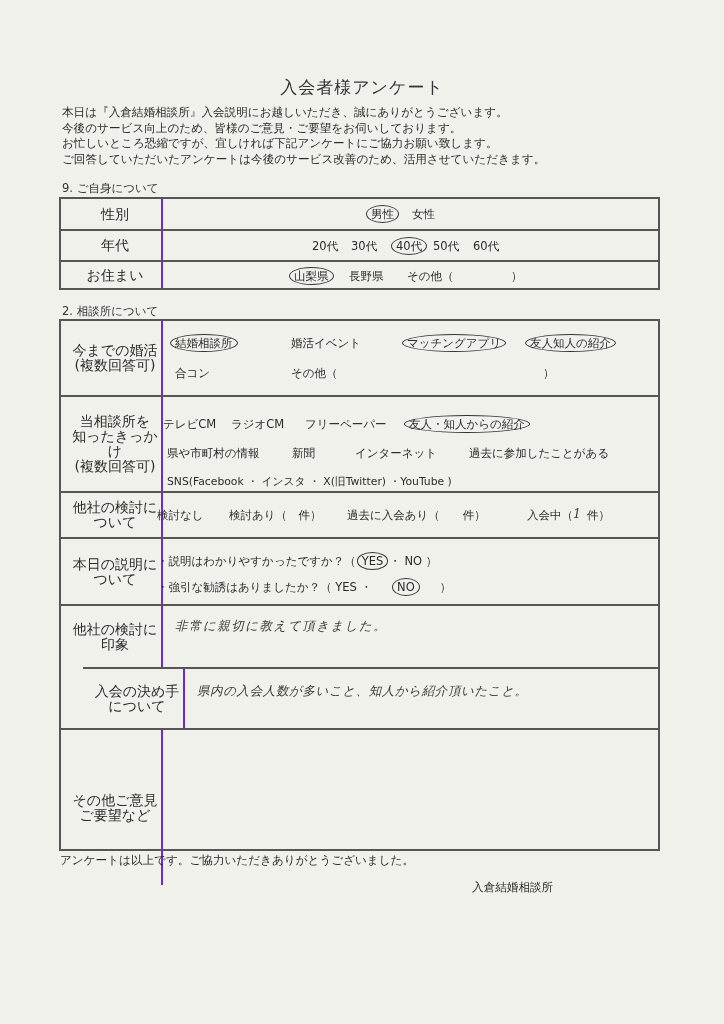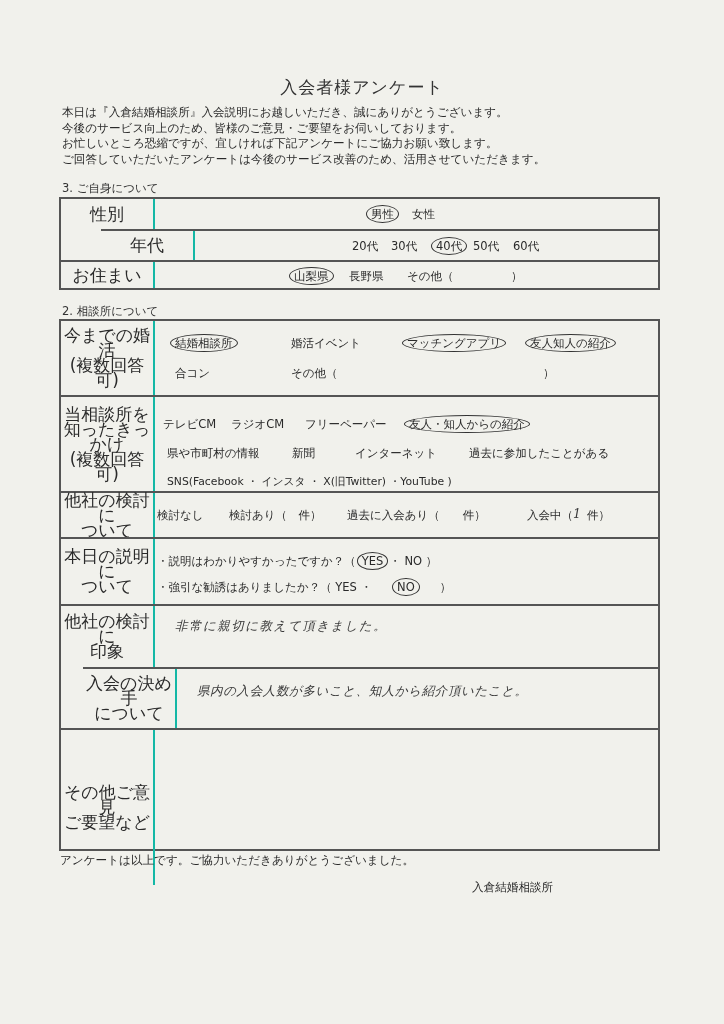--- a/index.html
+++ b/index.html
@@ -26,24 +26,24 @@
     border: 2px solid #555;
     box-sizing: border-box;
   }
   .row {
     position: absolute; left: 0; right: 0;
     border-top: 2px solid #555;
     box-sizing: border-box;
   }
   .row.first { border-top: none; }
   .lbl {
-    position: absolute; left: 0; top: 0; bottom: 0; width: 92px;
-    border-right: 2px solid #14b8a6;
+    position: absolute; left: 8px; top: 0; bottom: 0; width: 92px;
+    border-right: 2px solid #6d28d9;
     display: flex; align-items: center; justify-content: center;
-    text-align: center; font-size: 17px; line-height: 15px; color: #2a2a2a;
+    text-align: center; font-size: 14px; line-height: 15px; color: #2a2a2a;
   }
   .val {
     position: absolute; left: 94px; right: 0; top: 0; bottom: 0;
     font-size: 11.5px; color: #2a2a2a;
   }
   .opt { position: absolute; white-space: nowrap; }
   .circ {
     border: 1.2px solid #333; border-radius: 50%;
     padding: 1px 4px; margin: -2px -5px; text-align: center;
   }
@@ -59,31 +59,31 @@
 
 <div class="abs title">入会者様アンケート</div>
 
 <div class="abs intro">
   <div>本日は『入倉結婚相談所』入会説明にお越しいただき、誠にありがとうございます。</div>
   <div>今後のサービス向上のため、皆様のご意見・ご要望をお伺いしております。</div>
   <div>お忙しいところ恐縮ですが、宜しければ下記アンケートにご協力お願い致します。</div>
   <div>ご回答していただいたアンケートは今後のサービス改善のため、活用させていただきます。</div>
 </div>
 
-<div class="abs section-label" style="left:62px;top:181px;">3. ご自身について</div>
+<div class="abs section-label" style="left:62px;top:181px;">9. ご自身について</div>
 
 <div class="abs tbl" style="left:59px;top:197px;width:601px;height:93px;">
   <div class="row first" style="top:0;height:30px;">
     <div class="lbl">性別</div>
     <div class="val">
       <span class="opt" style="left:216px;top:8px;"><span class="circ">男性</span></span>
       <span class="opt" style="left:257px;top:8px;">女性</span>
     </div>
   </div>
-  <div class="row" style="top:30px;height:31px;margin-left:40px;">
+  <div class="row" style="top:30px;height:31px;">
     <div class="lbl">年代</div>
     <div class="val">
       <span class="opt" style="left:157px;top:8px;">20代</span>
       <span class="opt" style="left:196px;top:8px;">30代</span>
       <span class="opt" style="left:241px;top:8px;"><span class="circ">40代</span></span>
       <span class="opt" style="left:278px;top:8px;">50代</span>
       <span class="opt" style="left:318px;top:8px;">60代</span>
     </div>
   </div>
   <div class="row" style="top:61px;height:28px;">

